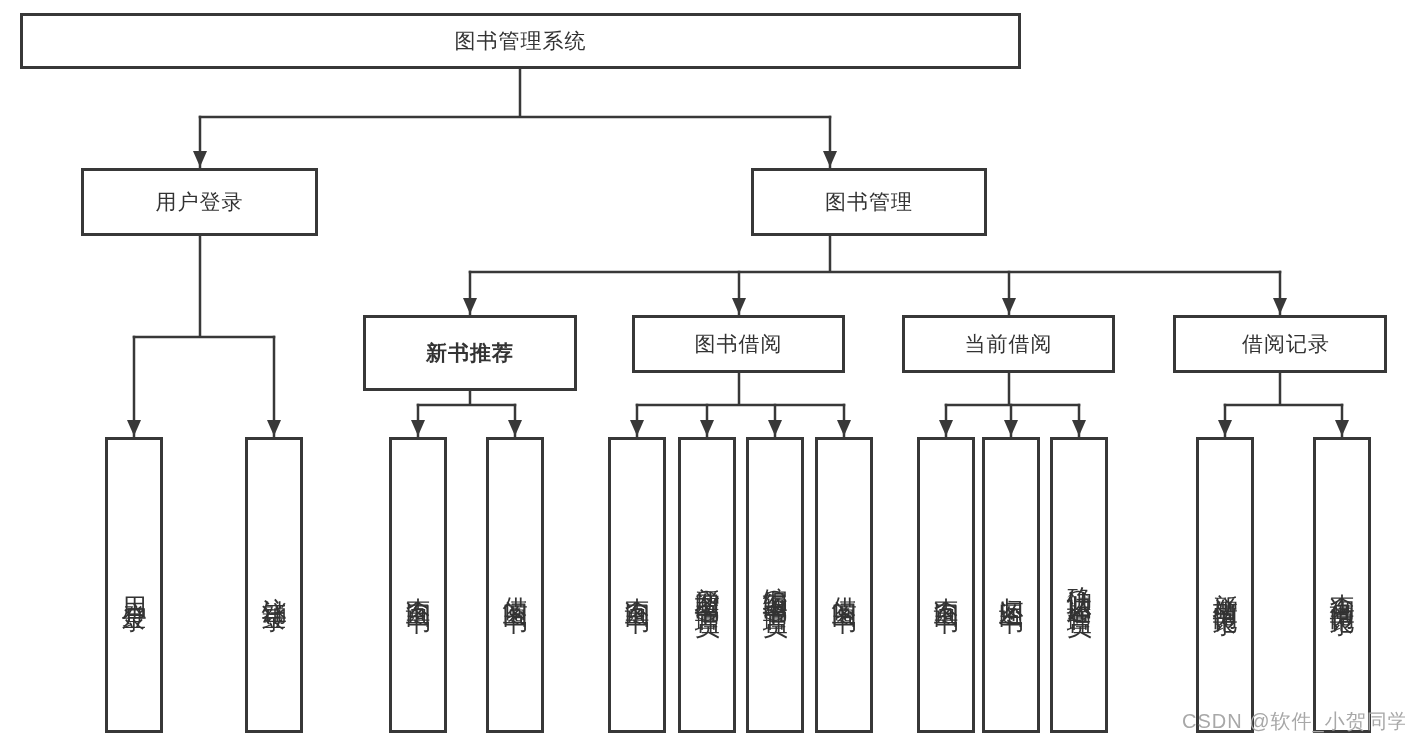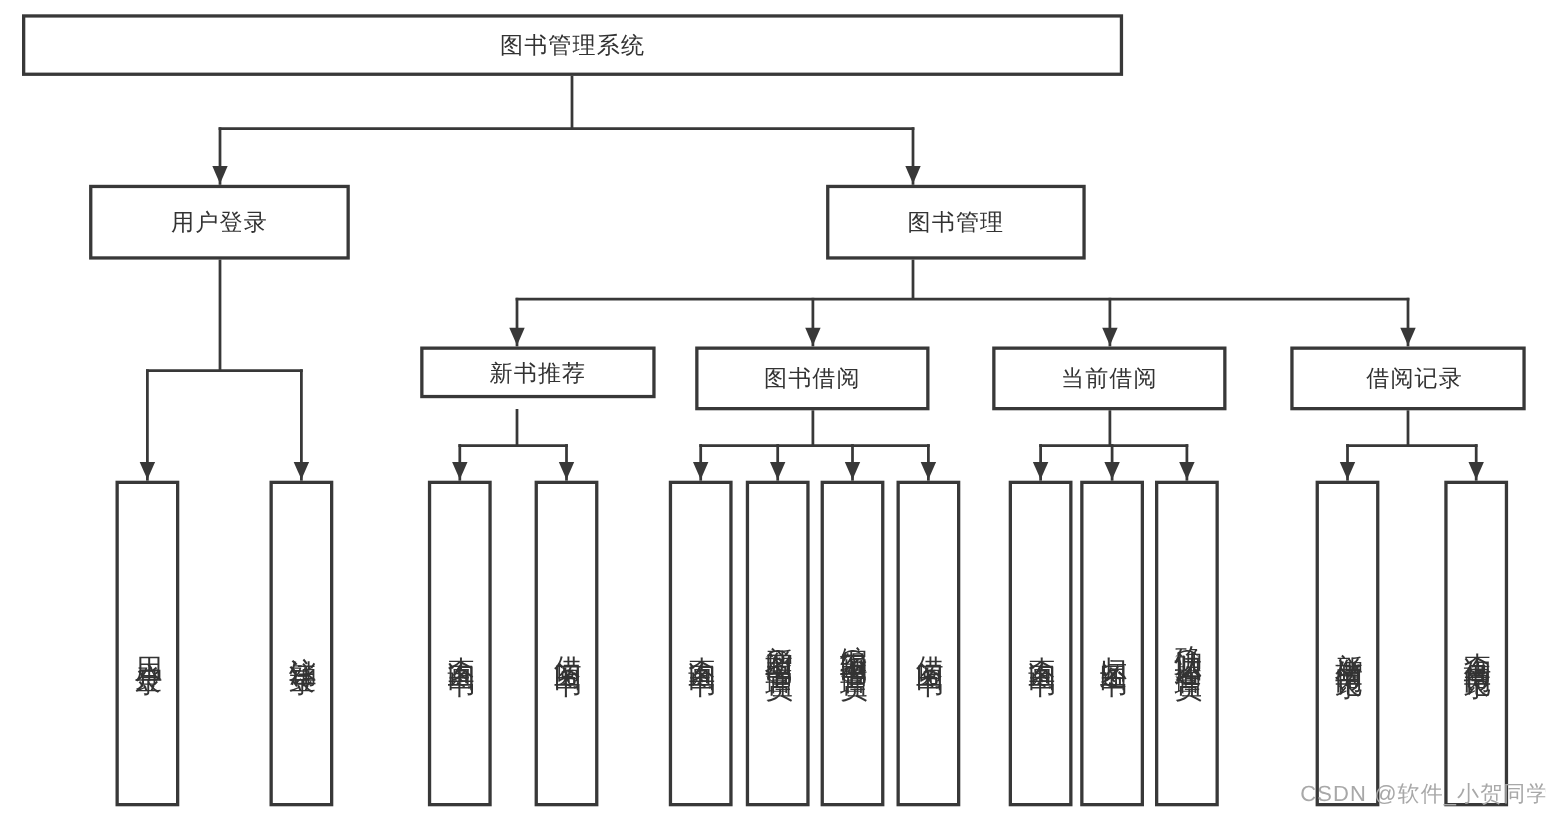--- a/index.html
+++ b/index.html
@@ -36,21 +36,21 @@
     line-height: 1.18;
     letter-spacing: 4px;
     font-size: 25px;
   }
   
   #box-root   { left: 20px;  top: 13px;  width: 1001px; height: 56px; }
   
   #box-login  { left: 81px;  top: 168px; width: 237px; height: 68px; }
   #box-mgmt   { left: 712px; top: 168px; width: 236px; height: 68px; margin-left: 39px; }
   
-  #box-newbook { left: 382px;  top: 315px; width: 214px; height: 47px; }
+  #box-newbook { left: 363px;  top: 315px; width: 214px; height: 76px; font-weight: bold; }
   #box-borrow  { left: 632px;  top: 315px; width: 213px; height: 58px; }
   #box-current { left: 902px;  top: 315px; width: 213px; height: 58px; }
   #box-records { left: 1173px; top: 315px; width: 214px; height: 58px; padding-left: 12px; }
   
   .leaf { top: 437px; width: 58px; height: 296px; }
   #leaf-a1 { left: 105px; }
   #leaf-a2 { left: 245px; }
   #leaf-b1 { left: 389px; }
   #leaf-b2 { left: 486px; }
   #leaf-c1 { left: 608px; }

